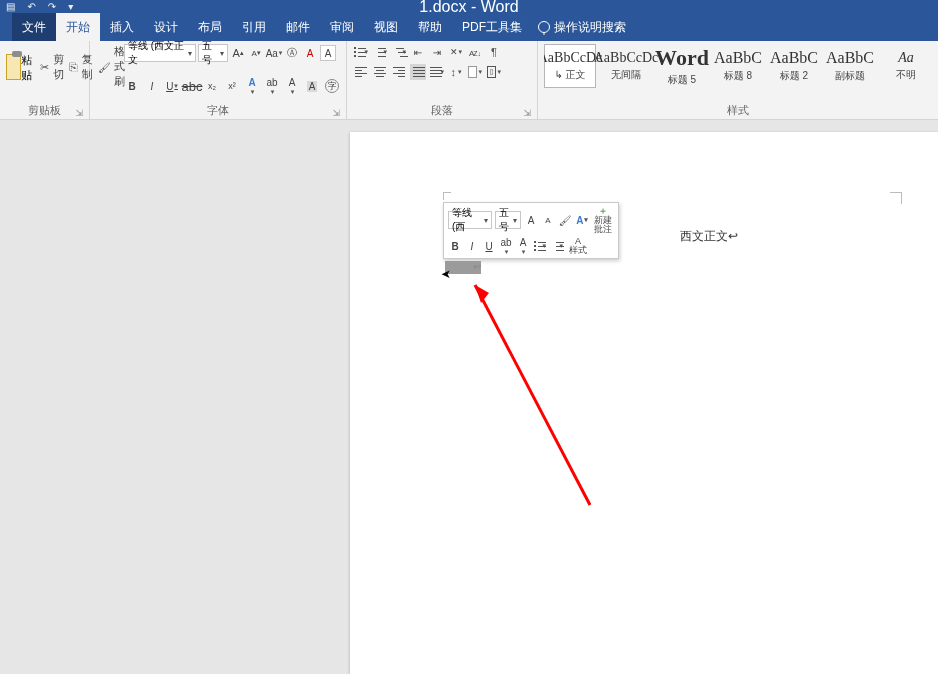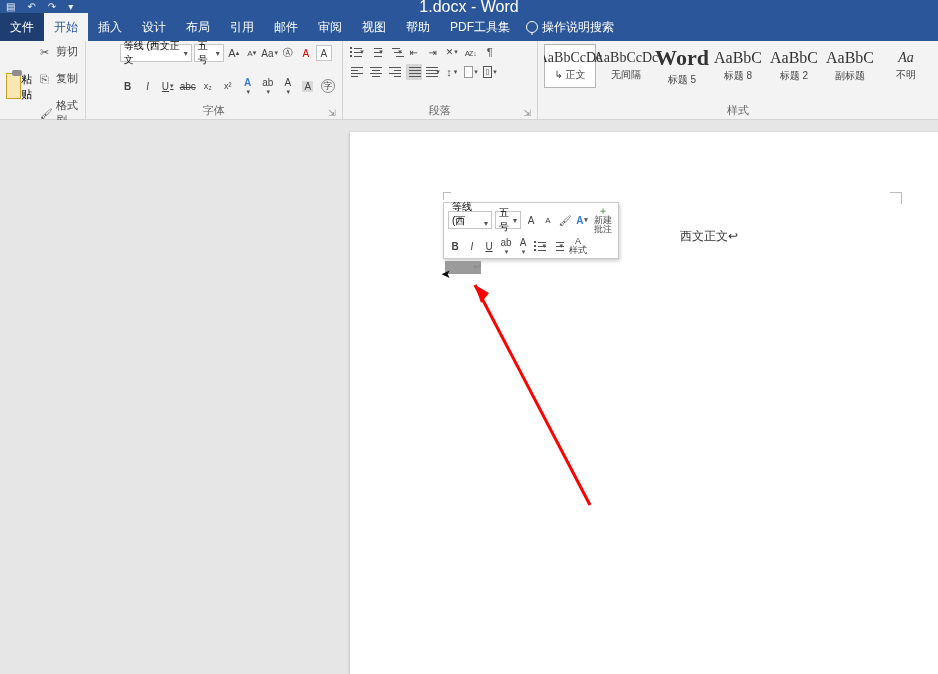--- a/index.html
+++ b/index.html
@@ -5,41 +5,41 @@
   * { box-sizing: border-box; margin: 0; padding: 0; font-family: "Microsoft YaHei", "Segoe UI", sans-serif; }
   body { background: #fff; width: 938px; height: 674px; overflow: hidden; position: relative; }
 
   
   .titlebar { background: #2b579a; height: 13px; display: flex; align-items: center; justify-content: center; position: relative; }
   .qat { position: absolute; left: 0; top: 0; display: flex; align-items: center; height: 13px; gap: 12px; padding-left: 6px; }
   .qat span { color: #fff; font-size: 10px; opacity: .9; }
   .title-text { color: #fff; font-size: 16px; }
 
   
-  .tabs { background: #2b579a; height: 28px; display: flex; align-items: stretch; padding-left: 0; }
+  .tabs { background: #2b579a; height: 28px; display: flex; align-items: stretch; padding-left: 12px; }
   .tab { color: #fff; font-size: 12px; padding: 0 10px; display: flex; align-items: center; cursor: pointer; }
   .tab.file { background: #1e3e71; }
   .tab.active { background: #f3f3f3; color: #2b579a; }
   .tell-me { display: flex; align-items: center; color: #fff; font-size: 12px; margin-left: 6px; gap: 4px; }
   .bulb { width: 12px; height: 12px; border: 1px solid #fff; border-radius: 50%; position: relative; }
   .bulb::after { content:""; position:absolute; width:1px; height:3px; background:#fff; left:50%; bottom:-3px; transform:translateX(-50%);}
 
   
   .ribbon { background: #f3f3f3; border-bottom: 1px solid #d4d4d4; height: 79px; display: flex; }
   .group { border-right: 1px solid #d4d4d4; padding: 3px 6px 0 6px; display: flex; flex-direction: column; justify-content: space-between; }
   .group-label-row { text-align: center; font-size: 11px; color: #666; padding: 2px 0 1px; position: relative; }
   .group-label-row .launcher { position: absolute; right: 0; bottom: 1px; font-size: 9px; color: #888; }
 
   
   .clipboard-body { display: flex; gap: 4px; }
   .paste-big { display: flex; align-items: center; width: 30px; }
   .paste-icon { width: 22px; height: 26px; background: #f7e7b3; border: 1px solid #c9a227; position: relative; }
   .paste-icon::before { content:""; position:absolute; top:-4px; left:5px; width:10px; height:6px; background:#8d8d8d; border-radius:2px;}
   .paste-label { font-size: 11px; margin-top: 2px; }
-  .clip-small { display: flex; flex-direction: column; gap: 12px; }
+  .clip-small { display: flex; gap: 2px; }
   .clip-item { display: flex; align-items: center; gap: 4px; font-size: 11px; color: #444; }
   .clip-item .ic { width: 12px; height: 12px; display: inline-block; }
   .ic-cut::before { content: "✂"; font-size: 11px; color: #555;}
   .ic-copy::before { content: "⎘"; font-size: 11px; color: #555;}
   .ic-brush::before { content: "🖌"; font-size: 10px; }
 
   
   .font-body { display: flex; flex-direction: column; gap: 16px; margin-left: 28px; }
   .font-row1 { display: flex; align-items: center; gap: 2px; }
   .combo { background: #fff; border: 1px solid #c7c7c7; height: 18px; font-size: 10px; display: flex; align-items: center; padding: 0 3px; }
@@ -47,21 +47,21 @@
   .combo.font-size { width: 30px; }
   .combo .caret { margin-left: auto; font-size: 8px; color: #555; }
   .mini-btn { width: 16px; height: 16px; display: flex; align-items: center; justify-content: center; font-size: 10px; color: #444; border: 1px solid transparent; }
   .mini-btn.bordered { border-color: #c7c7c7; background:#fff; }
   .drop { position: relative; }
   .drop::after { content: "▾"; font-size: 7px; color: #555; margin-left: 1px; }
   .font-row2 { display: flex; align-items: center; gap: 4px; }
   .btn-bold { font-weight: bold; }
   .btn-italic { font-style: italic; }
   .btn-under { text-decoration: underline; }
-  .btn-strike { text-decoration: line-through; font-size: 10px;}
+  .btn-strike { text-decoration: line-through; font-size: 13px;}
   .sub { font-size: 9px; }
   .sup { font-size: 9px; }
   .highlight-swatch { width: 14px; height: 3px; background: #ffff00; display: block; }
   .fontcolor-swatch { width: 14px; height: 3px; background: #c00000; display: block; }
   .stack-btn { display:flex; flex-direction:column; align-items:center; line-height:1; }
   .a-circled { width:14px;height:14px;border:1px solid #888;border-radius:50%;display:flex;align-items:center;justify-content:center;font-size:9px;}
 
   
   .para-body { display:flex; flex-direction:column; gap:4px; }
   .para-row { display:flex; align-items:center; gap:3px; }
@@ -98,21 +98,21 @@
 
   
   .workspace { position:absolute; top:120px; left:0; right:0; bottom:0; background:#e6e6e6; }
   .page { position:absolute; left:350px; top:12px; width:588px; height:542px; background:#fff; box-shadow: 0 1px 3px rgba(0,0,0,.25); }
   .margin-marker-l { position:absolute; left:443px; top:192px; width:8px; height:8px; border-top:1px solid #bcbcbc; border-left:1px solid #bcbcbc;}
   .margin-marker-r { position:absolute; left:890px; top:192px; width:12px; height:12px; border-top:1px solid #bcbcbc; border-right:1px solid #bcbcbc;}
 
   
   .mini-toolbar { position:absolute; left:443px; top:202px; background:#fff; border:1px solid #c9c9c9; box-shadow: 1px 2px 4px rgba(0,0,0,.2); padding:3px 4px; display:flex; flex-direction:column; gap:3px;}
   .mini-row { display:flex; align-items:center; gap:3px;}
-  .mini-toolbar .combo.font-name{width:44px;align-items:flex-end;} .mini-toolbar .combo.font-size{width:26px;}
+  .mini-toolbar .combo.font-name{width:44px;} .mini-toolbar .combo.font-size{width:26px;}
   .mini-toolbar .mini-btn{width:14px;height:14px;font-size:10px;}
   .mini-stk { display:flex; flex-direction:column; align-items:center; font-size:9px; line-height:1; color:#444; padding:0 2px;}
   .mini-stk .plus{ color:#2b7a2b; font-size:10px;}
 
   .selected-text { position:absolute; left:445px; top:261px; width:36px; height:13px; background:#9b9b9b;}
   .selmark {position:absolute; left:473px; top:261px; font-size:10px; color:#888;}
   .bodytext { position:absolute; left:680px; top:228px; font-size:12px; color:#333;}
   .cursor-arrow { position:absolute; left:441px; top:267px; font-size:12px; color:#000; transform: scaleX(-1);}
 
   

